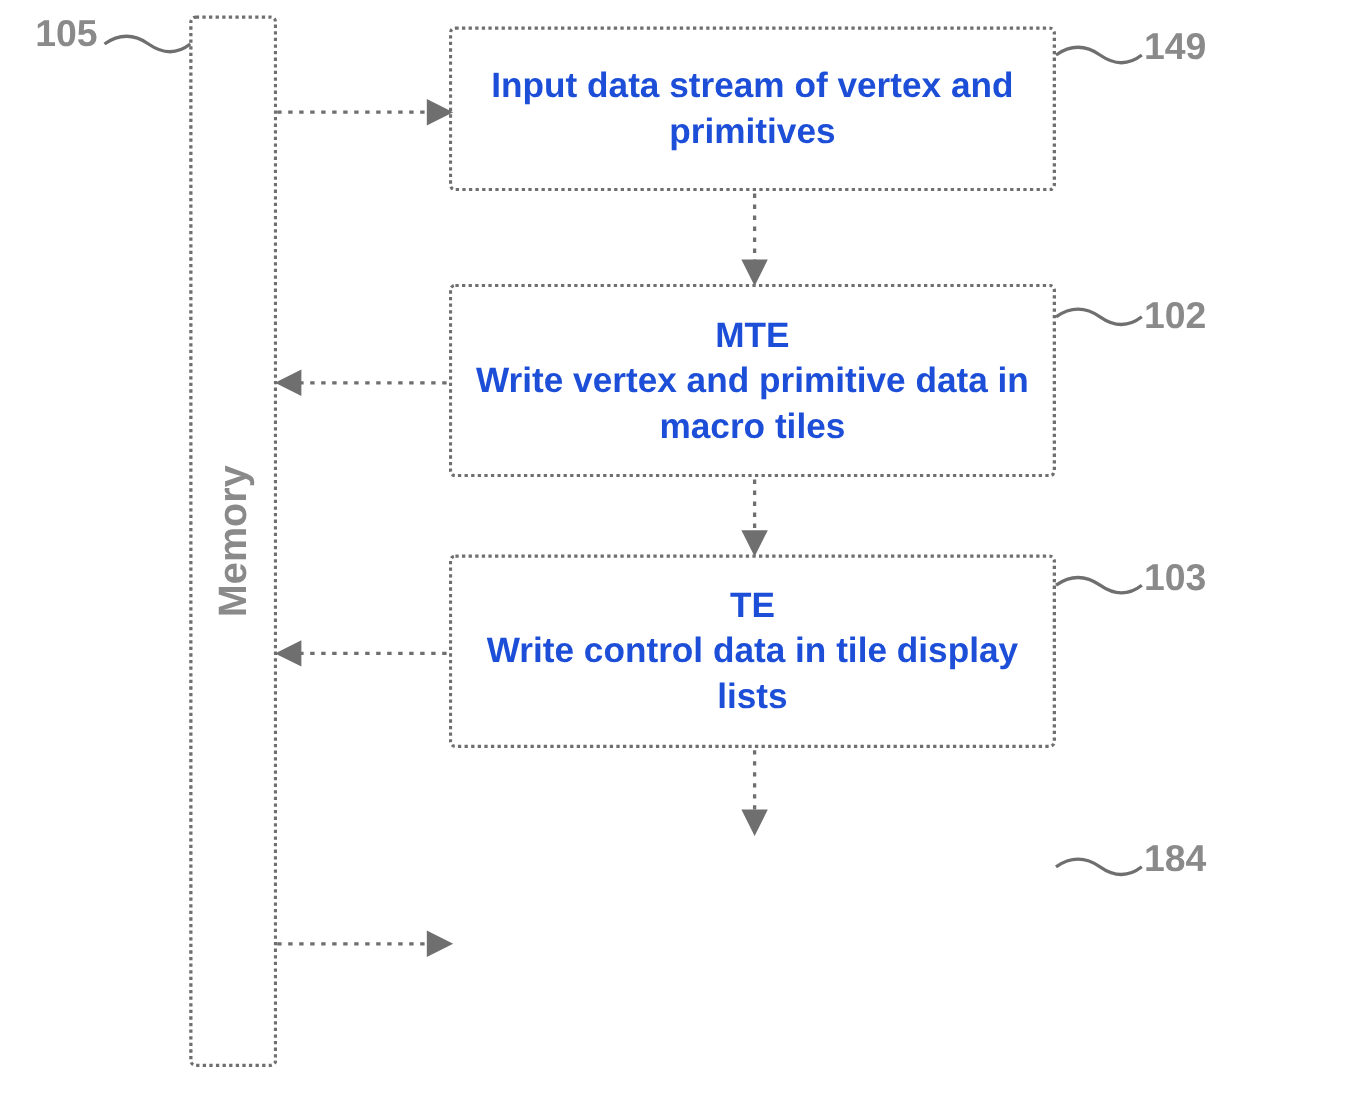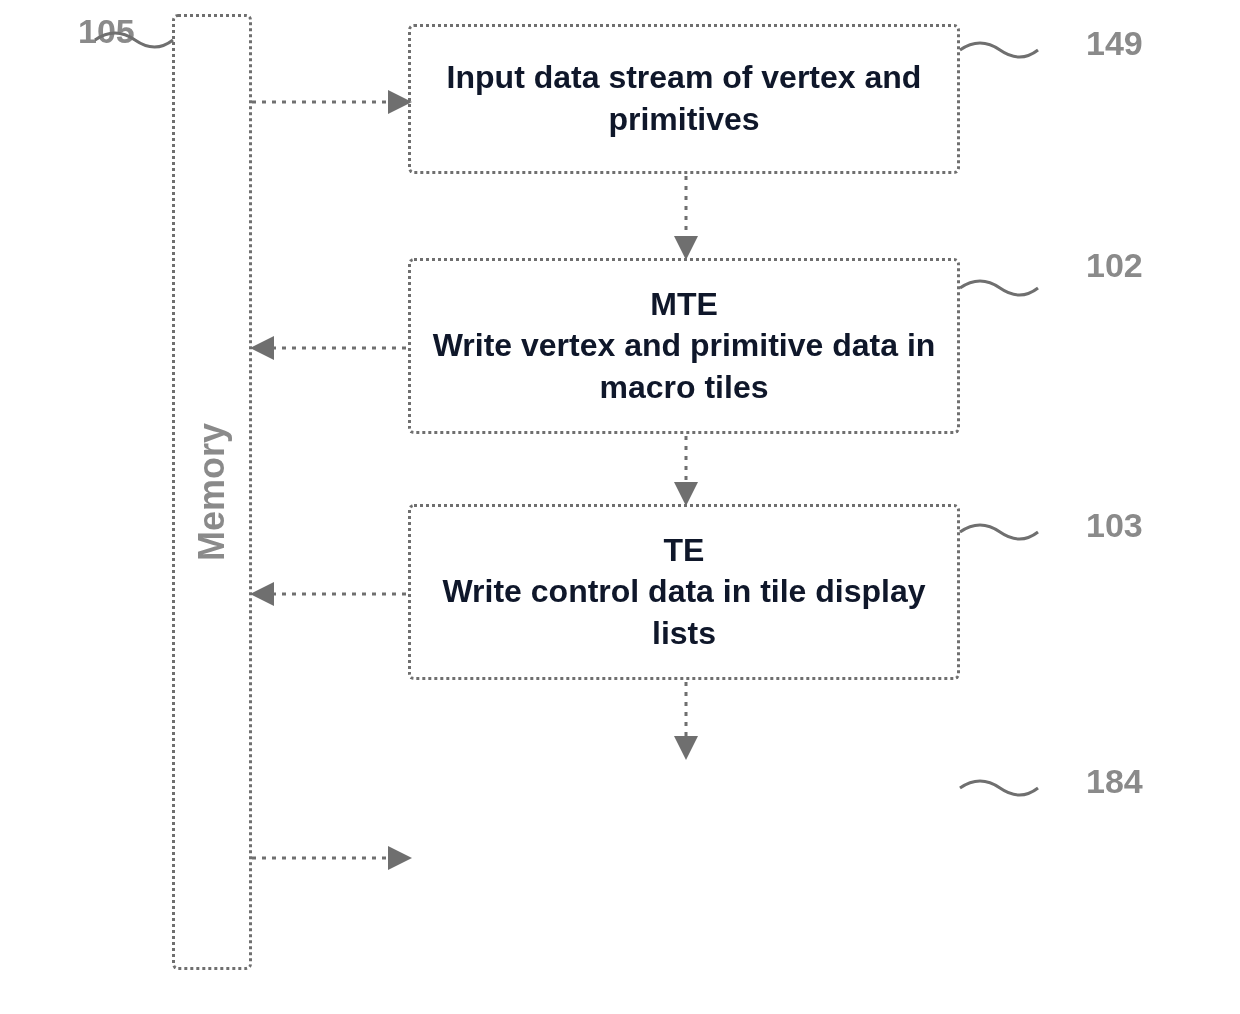--- a/index.html
+++ b/index.html
@@ -21,21 +21,21 @@
     position: absolute;
     border: 3px dotted #6f6f6f;
     border-radius: 6px;
     display: flex;
     align-items: center;
     justify-content: center;
     text-align: center;
     font-size: 32px;
     line-height: 1.3;
     font-weight: 600;
-    color: #0f172a;
+    color: #1d4ed8;
     padding: 6px 10px;
     box-sizing: border-box;
   }
   .memory-box {
     position: absolute;
     border: 3px dotted #6f6f6f;
     border-radius: 6px;
     display: flex;
     align-items: center;
     justify-content: center;
@@ -46,21 +46,20 @@
     font-size: 36px;
     font-weight: 600;
     color: #8a8a8a;
     white-space: nowrap;
   }
   .ref-label {
     position: absolute;
     font-size: 34px;
     font-weight: 600;
     color: #8a8a8a;
-    margin-left: 46px;
   }
   svg.squiggle {
     position: absolute;
     overflow: visible;
   }
 </style>
 </head>
 <body>
 
 <div class="canvas">
@@ -79,21 +78,21 @@
   </div>
 
   <div class="box" style="left:408px; top:258px; width:552px; height:176px;">
     <span style="white-space:pre-line;">MTE
 Write vertex and primitive data in macro tiles</span>
   </div>
 
 
   <span class="ref-label" style="left:32px; top:12px;">105</span>
   <span class="ref-label" style="left:1040px; top:24px;">149</span>
-  <span class="ref-label" style="left:1040px; top:246px;">102</span>
+  <span class="ref-label" style="left:1040px; top:268px;">102</span>
   <span class="ref-label" style="left:1040px; top:506px;">103</span>
   <span class="ref-label" style="left:1040px; top:762px;">184</span>
 
   <svg class="squiggle" style="left:95px; top:30px;" width="80" height="20">
     <path d="M0 10 Q20 -4 40 10 Q60 24 78 10" stroke="#6f6f6f" stroke-width="3" fill="none"></path>
   </svg>
   <svg class="squiggle" style="left:960px; top:40px;" width="80" height="20">
     <path d="M0 10 Q20 -4 40 10 Q60 24 78 10" stroke="#6f6f6f" stroke-width="3" fill="none"></path>
   </svg>
   <svg class="squiggle" style="left:960px; top:278px;" width="80" height="20">

